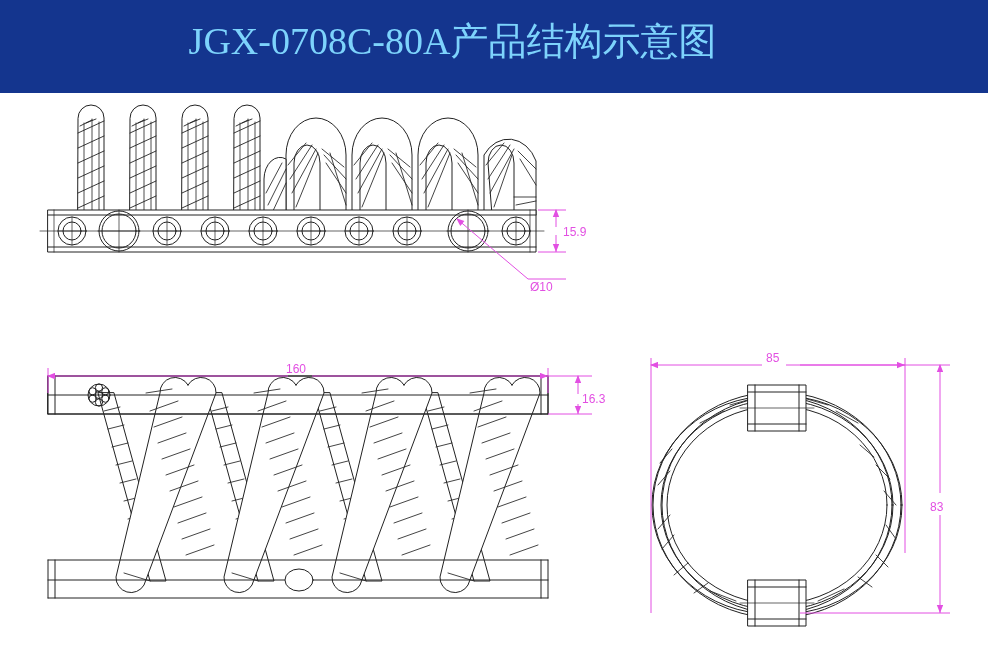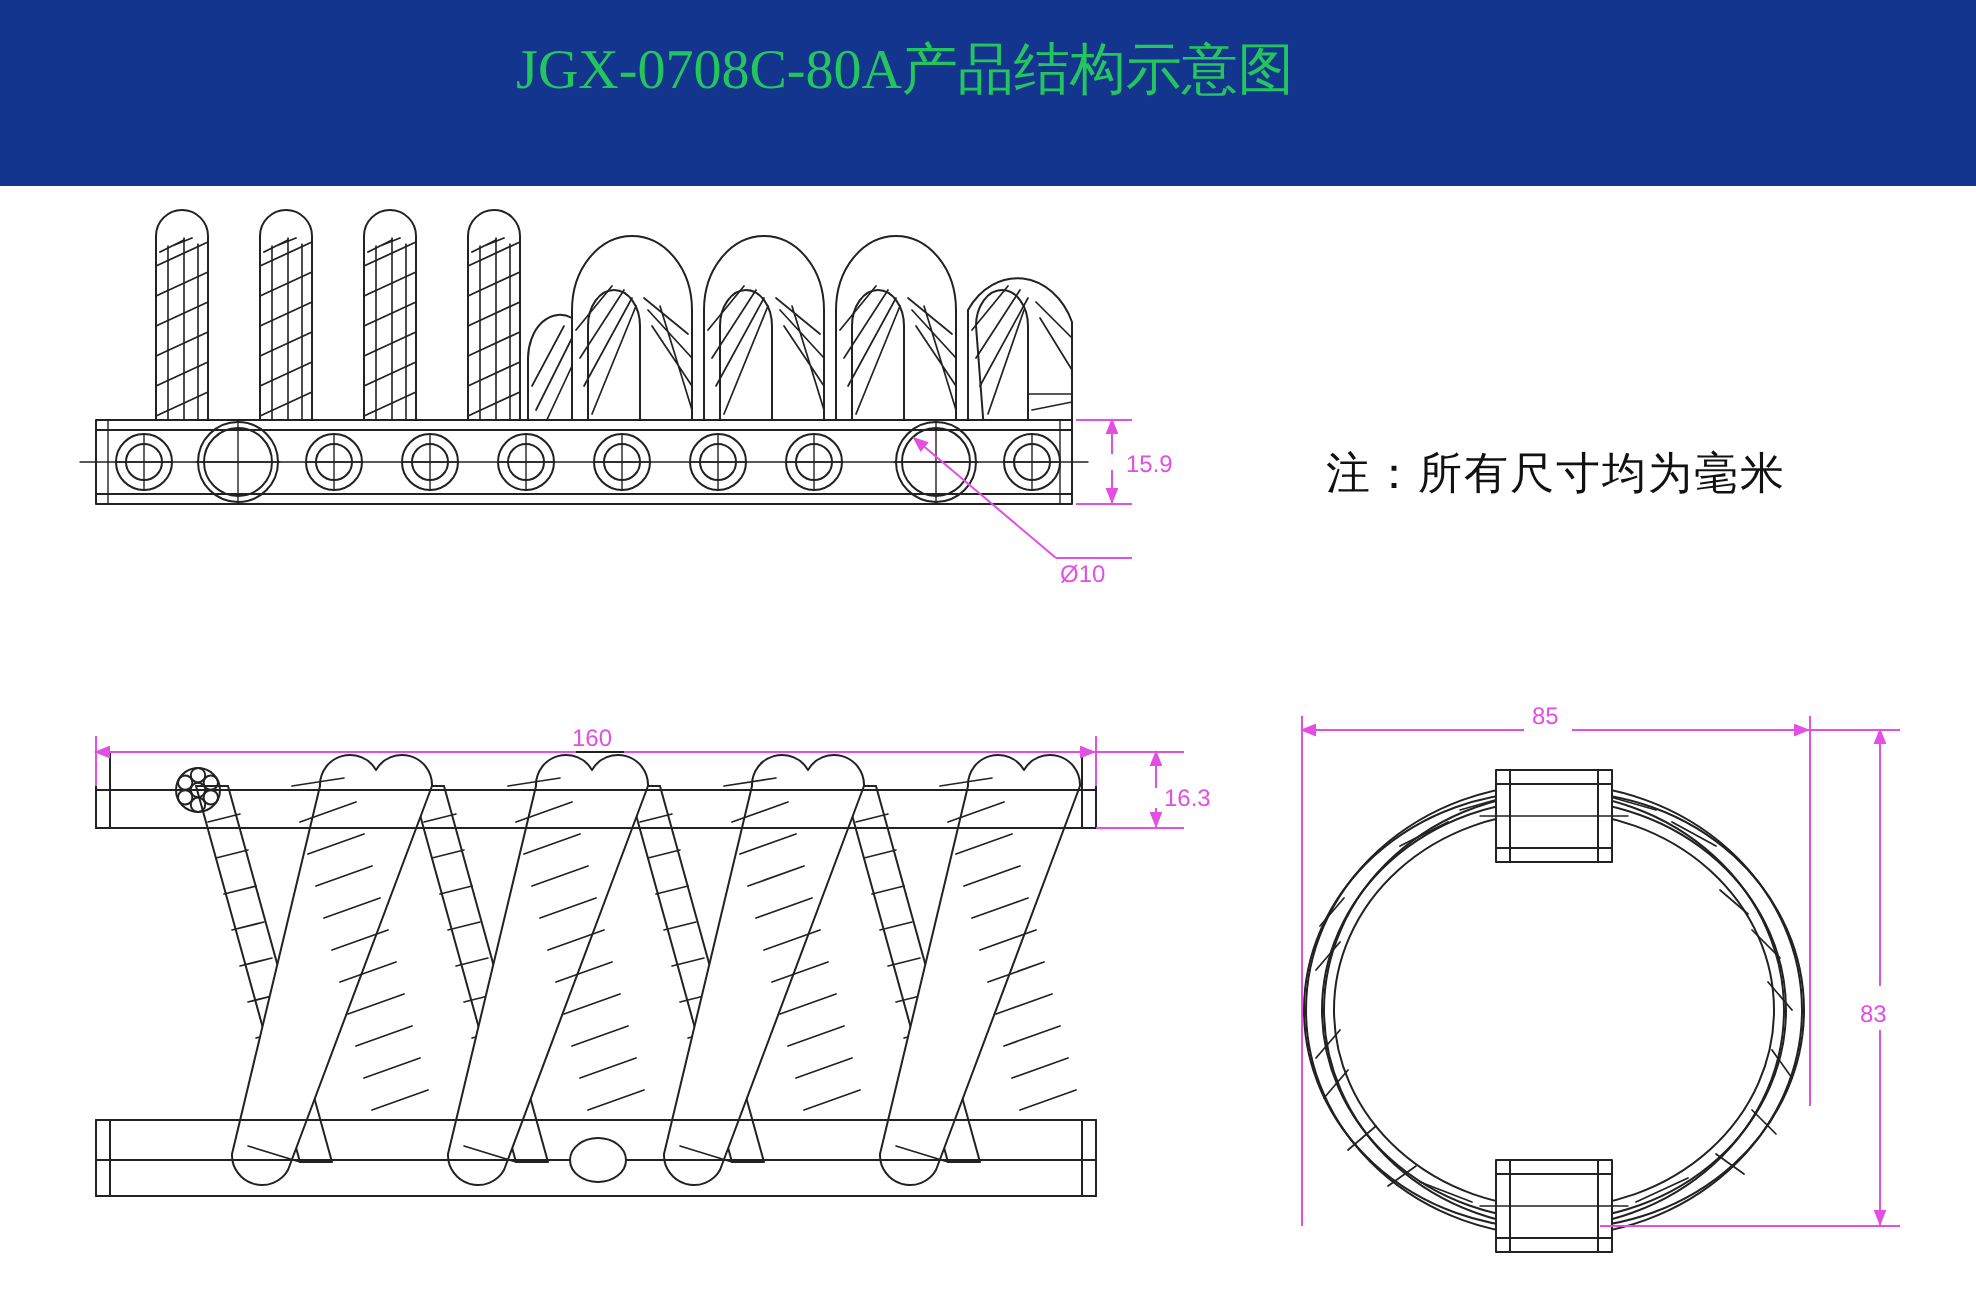--- a/index.html
+++ b/index.html
@@ -9,23 +9,23 @@
   }
   #stage{position:relative;width:988px;height:646px;background:#fff;}
 
   
   #banner{
     position:absolute;left:0;top:0;width:988px;height:93px;
     background:#14358E;
   }
   #banner-title{
     position:absolute;left:0;top:16px;width:905px;
-    text-align:center;color:#22c55e;
+    text-align:center;color:#7dd3fc;
     font-family:"Liberation Serif", serif;
-    font-size:28px;font-weight:400;letter-spacing:0px;
+    font-size:38px;font-weight:400;letter-spacing:0px;
     white-space:nowrap;
   }
 
   
   #note{
     position:absolute;left:663px;top:222px;
     color:#111;font-family:"Liberation Serif", serif;
     font-size:22px;white-space:nowrap;letter-spacing:1px;
   }
 
@@ -39,21 +39,20 @@
 </style>
 </head>
 <body>
 
 <div id="stage">
 
   <div id="banner">
     <div id="banner-title">JGX-0708C-80A产品结构示意图</div>
   </div>
 
-  <div id="note">注：所有尺寸均为毫米</div>
 
   <svg id="draw" viewBox="0 0 988 553" width="988" height="553">
     <defs>
 
       <clipPath id="cpVert">
           <rect x="0" y="0" width="24" height="140" rx="11"></rect>
         </clipPath>
 
       <marker id="ar" markerWidth="9" markerHeight="9" refX="8" refY="3.2" orient="auto" markerUnits="strokeWidth">
         <path d="M0,0 L8,3.2 L0,6.4 z" fill="#E24FE2"></path>

